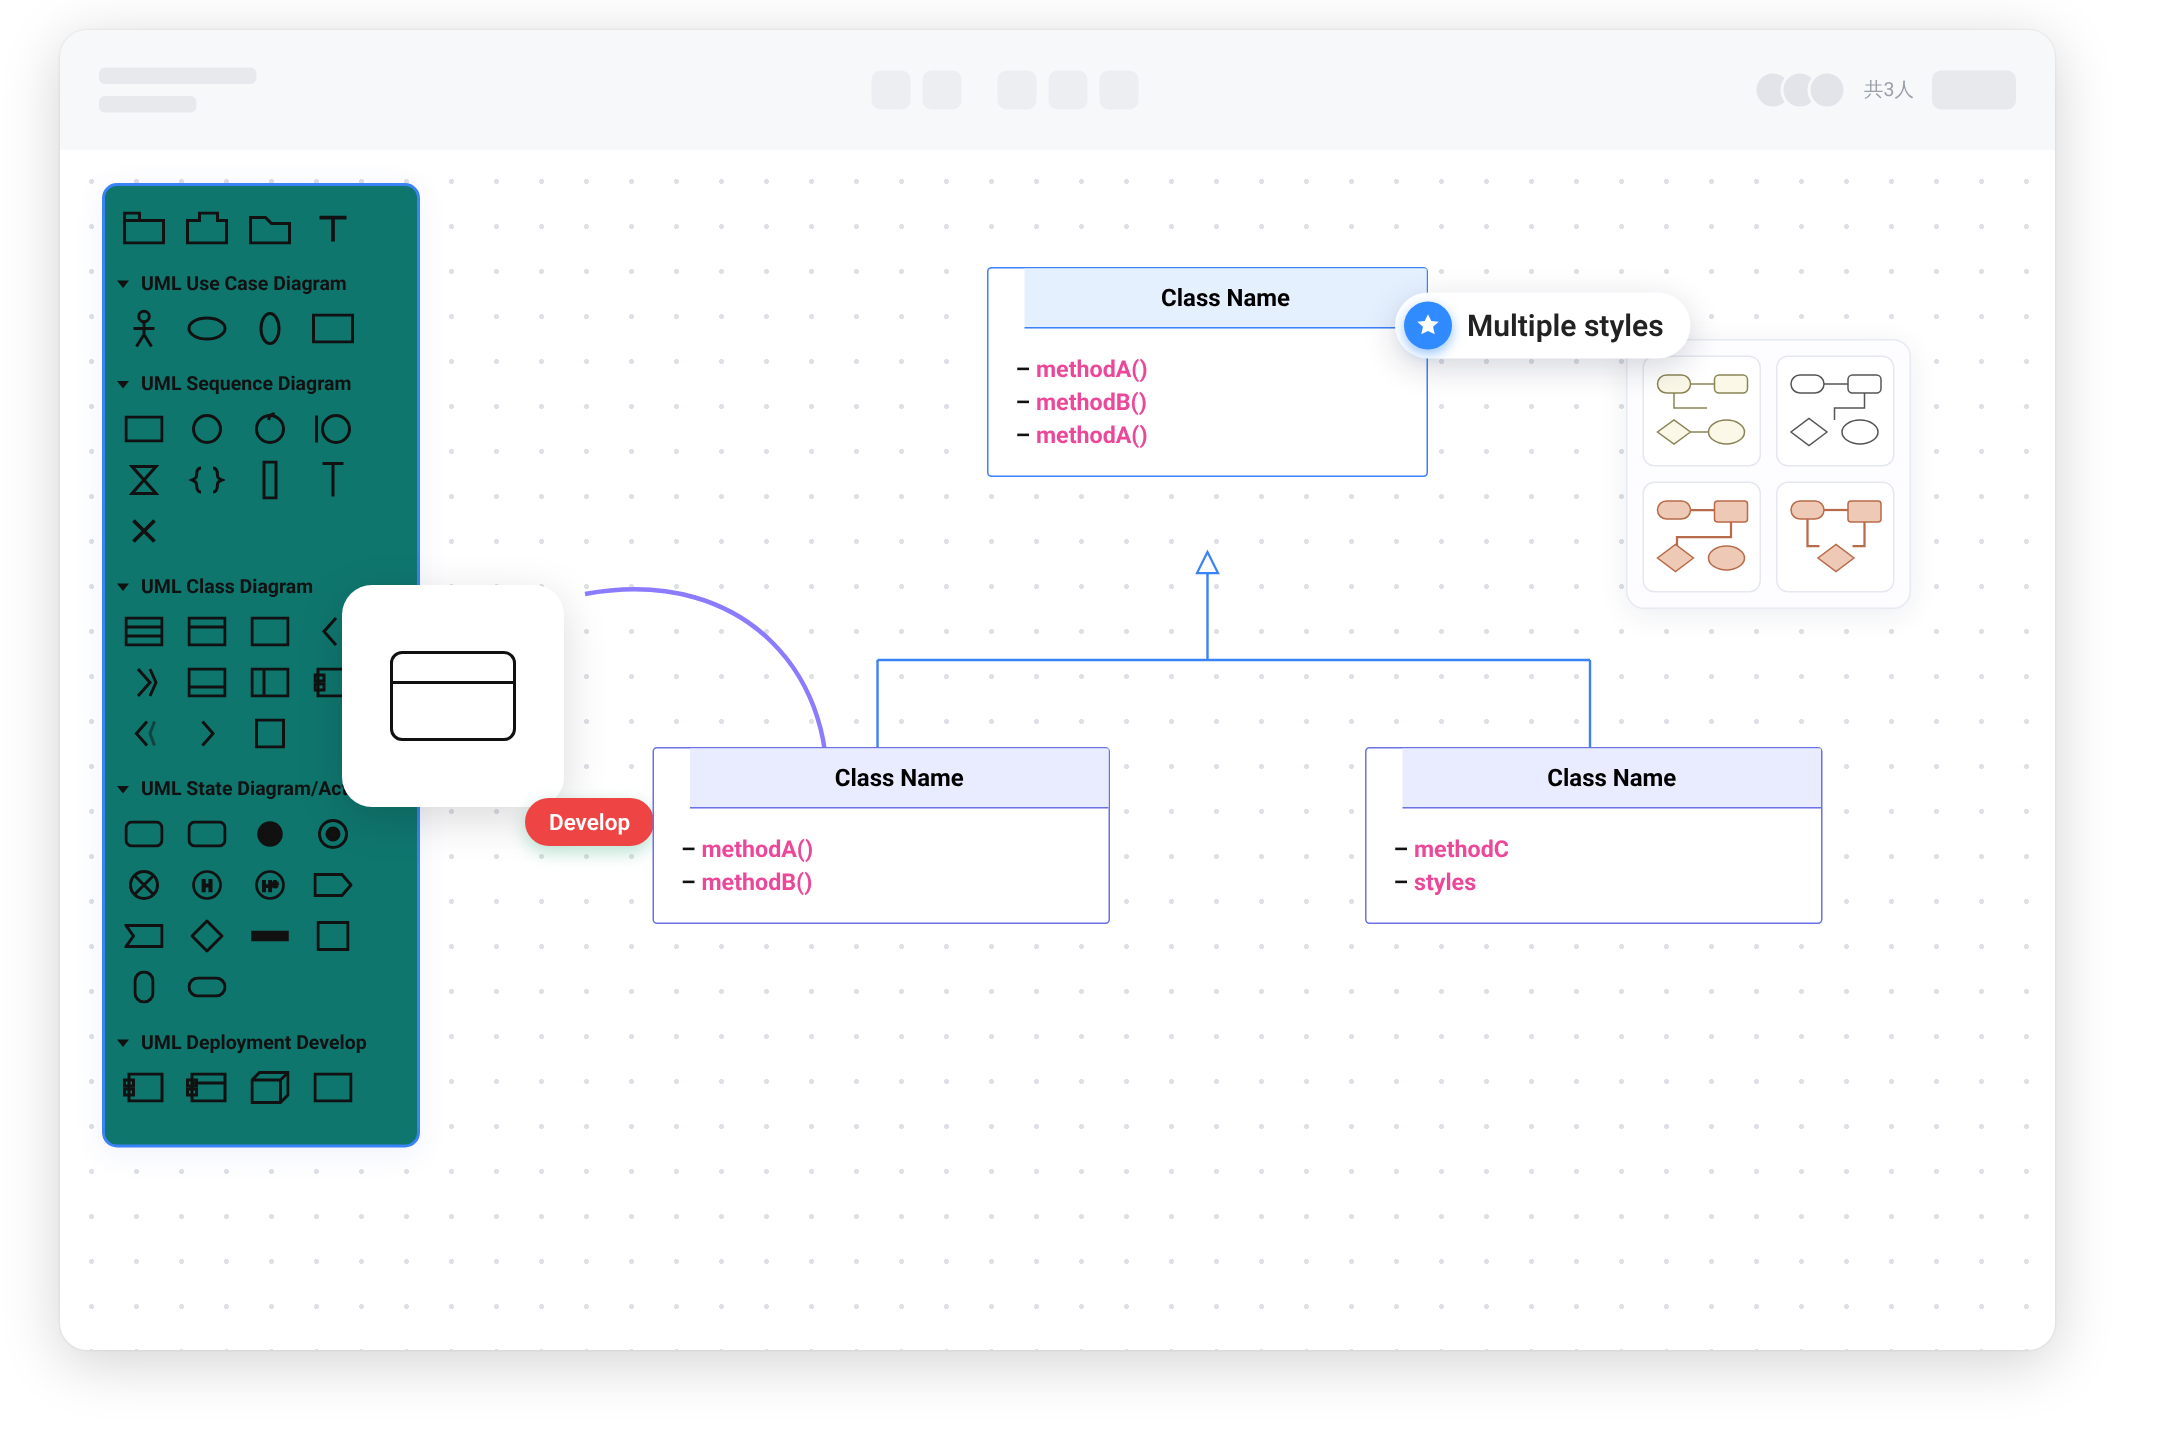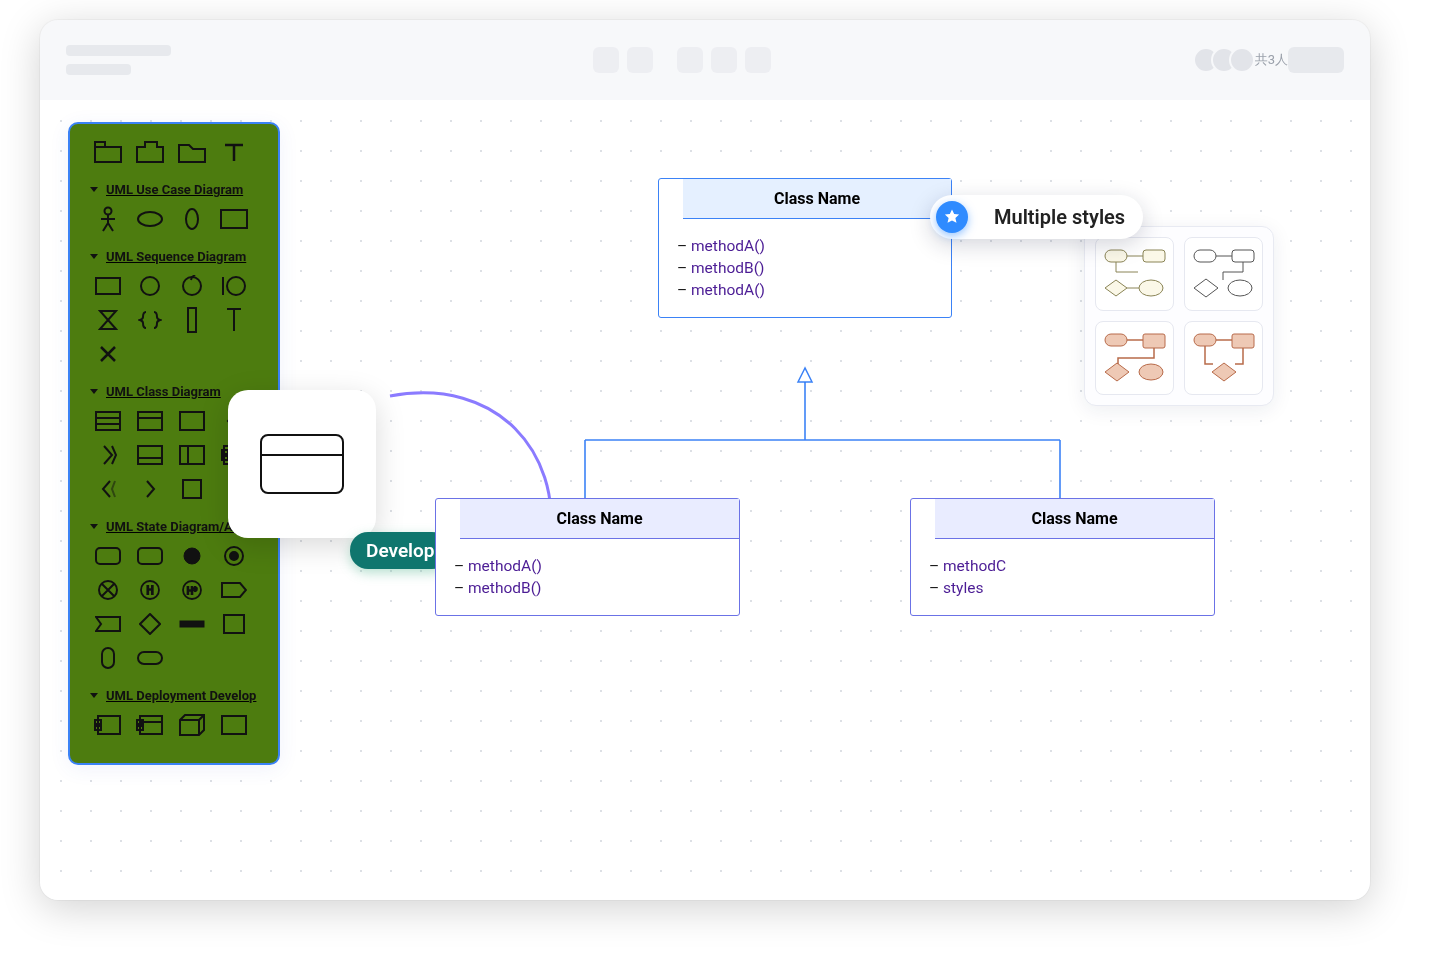--- a/index.html
+++ b/index.html
@@ -28,21 +28,21 @@
     display: flex;
     align-items: center;
     justify-content: space-between;
     padding: 0 26px;
   }
   .top-left .line-lg { width: 105px; height: 11px; background:#e7e9ed; border-radius:4px; margin-bottom:8px;}
   .top-left .line-sm { width: 65px; height: 11px; background:#e7e9ed; border-radius:4px;}
   .top-center { display:flex; gap:8px; }
   .top-center .sq { width:26px; height:26px; background:#edeef2; border-radius:6px;}
   .top-center .sp { width:8px; }
-  .top-right { display:flex; align-items:center; gap:0; }
+  .top-right { display:flex; align-items:center; gap:12px; }
   .avatars { display:flex; }
   .avatars .av { width:26px; height:26px; border-radius:50%; background:#e2e4e9; margin-left:-8px; border:2px solid #f7f8fa;}
   .avatars .av:first-child{margin-left:0;}
   .coll-text { font-size:13px; color:#9aa0aa; }
   .top-btn { width:56px; height:26px; background:#e7e9ed; border-radius:6px;}
 
   
   .canvas {
     position:absolute;
     left:0; top:80px;
@@ -57,26 +57,25 @@
     background-image: radial-gradient(circle, #d9dce2 1.5px, transparent 1.5px);
     background-size: 30px 30px;
     background-position: 6px 6px;
     opacity:.9;
   }
   
   .shape-panel {
     position:absolute;
     left:28px; top:22px;
     width:212px;
-    background:#4d7c0f;
+    background:#0f766e;
     border:2px solid #3b82f6;
     border-radius:10px;
-    padding:10px 16px 16px;
+    padding:10px 4px 16px;
     box-shadow: 0 4px 20px rgba(60,90,200,.08);
-    text-decoration: underline;
   }
   .shape-row { display:flex; gap:6px; flex-wrap:wrap; padding:4px 4px 8px; }
   .shape-cell {
     width:36px; height:28px;
     display:flex; align-items:center; justify-content:center;
     cursor:pointer;
   }
   .shape-cell svg { stroke:#111; }
   .panel-hdr {
     display:flex; align-items:center; gap:6px;
@@ -108,22 +107,22 @@
     border:2.5px solid #111; border-radius:8px;
     position:relative; background:#fff;
   }
   .drag-card .mini::before{
     content:""; position:absolute; left:0; right:0; top:18px;
     border-top:2.5px solid #111;
   }
   .develop-badge{
     position:absolute;
     left:310px; top:432px;
-    background:#0f766e; color:#fff;
-    font-size:19px; font-weight:600;
+    background:#ef4444; color:#fff;
+    font-size:15px; font-weight:600;
     padding:7px 16px; border-radius:18px;
     box-shadow: 0 4px 12px rgba(75,178,138,.4);
   }
 
   
   .curve-arrow{
     position:absolute;
     left:320px; top:286px;
     width:230px; height:170px;
     pointer-events:none;
@@ -141,21 +140,22 @@
     border-bottom:1.5px solid #6b72e6;
     text-align:center;
     font-weight:700;
     font-size:16px;
     padding:10px 8px;
     margin-left:24px;
   }
   .uml .sect{
     padding:14px 18px;
     font-size:15.5px;
-    color:#4c1d95;
+    color:#ec4899;
+    font-weight:bold;
   }
   .uml .sect + .sect{ border-top:1.5px solid #6b72e6;}
   .uml .item::before{ content:"–  "; color:#111;}
   .uml .item{ margin:4px 0; }
 
   .uml.top { left:618px; top:78px; width:294px; }
   .uml.top .title{ background:#e5f0ff; border-color:#3b82f6;}
   .uml.top { border-color:#3b82f6; }
   .uml.left { left:395px; top:398px; width:305px; }
   .uml.right{ left:870px; top:398px; width:305px; }
@@ -163,21 +163,21 @@
   
   .connectors{
     position:absolute; left:0; top:0; width:100%; height:100%;
     pointer-events:none;
   }
 
   
   .styles-badge{
     position:absolute;
     left:890px; top:95px;
-    display:flex; align-items:center; gap:26px;
+    display:flex; align-items:center; gap:10px;
     background:#fff;
     border-radius:22px;
     padding:6px 18px 6px 6px;
     box-shadow: 0 6px 22px rgba(20,30,60,.18);
     font-size:20px; font-weight:600; color:#222;
     z-index:5;
   }
   .styles-badge .icn{
     width:32px;height:32px;border-radius:50%;
     background:#2f8bff; display:flex;align-items:center;justify-content:center;

